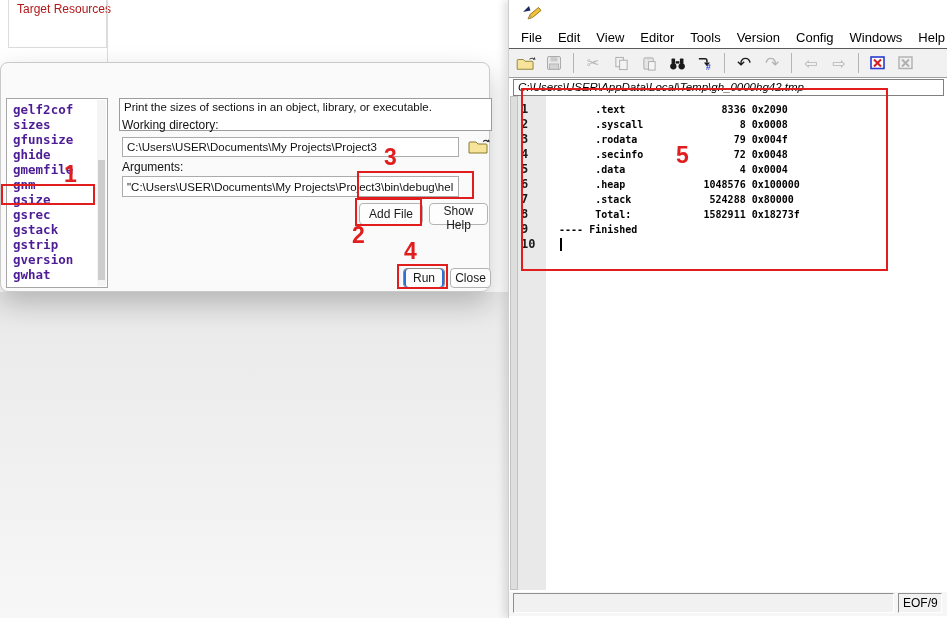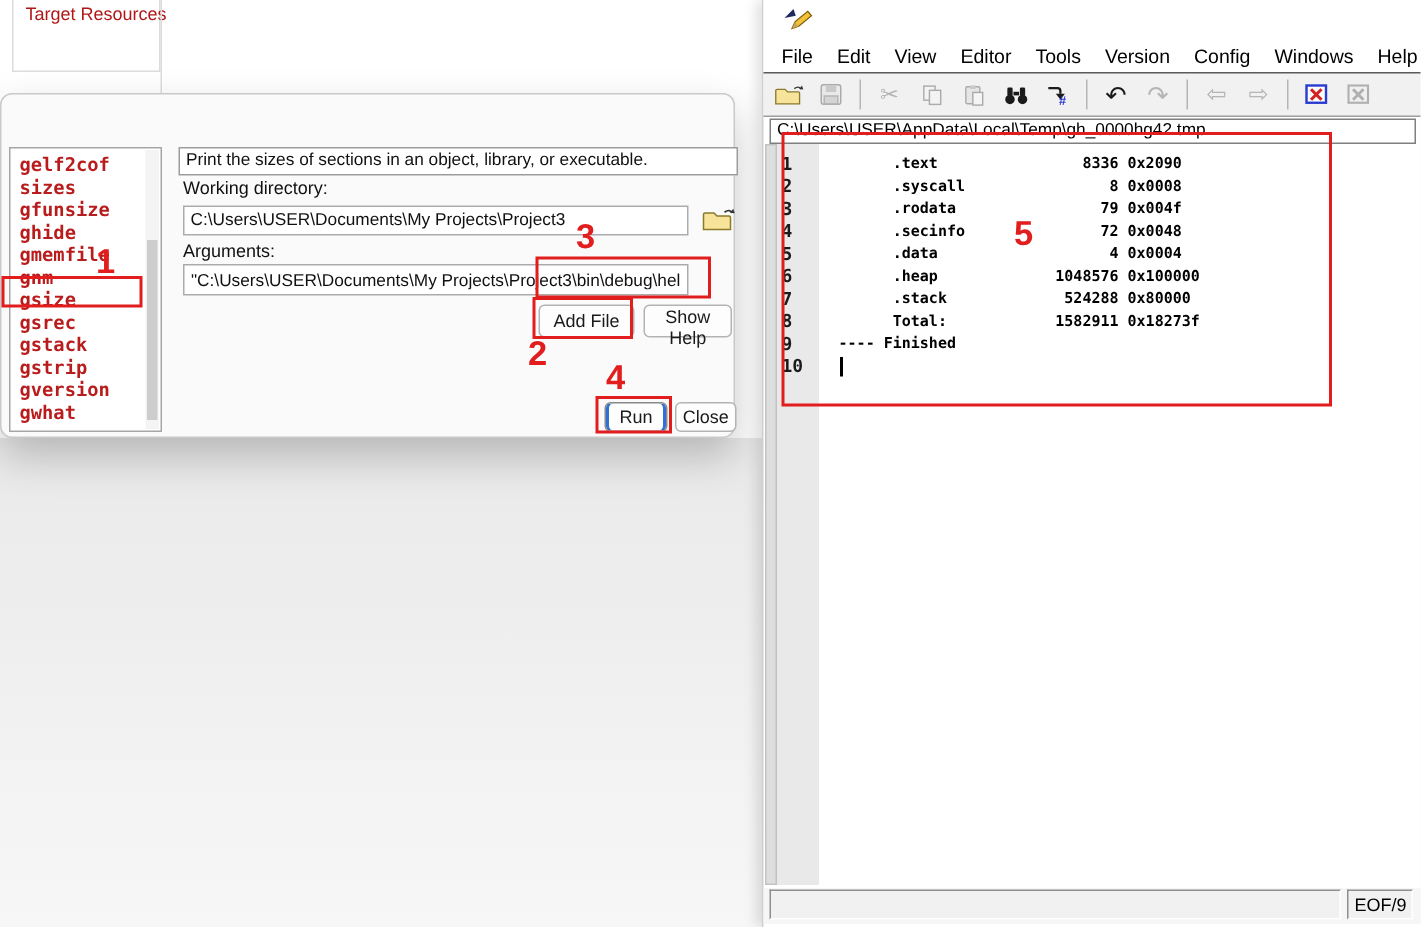--- a/index.html
+++ b/index.html
@@ -21,25 +21,25 @@
     box-shadow:0 12px 28px rgba(0,0,0,.22); }
   .dlg-titlebar { position:absolute; left:0; top:0; right:0; height:33px; }
   .dlg-title { position:absolute; left:34px; top:9px; font-size:13px; color:#8f8f8f; }
   .dlg-icon { position:absolute; left:11px; top:8px; }
   .winctl { position:absolute; top:6px; width:22px; height:20px; display:flex;
     align-items:center; justify-content:center; color:#5f5f5f; font-size:12px; cursor:default; }
   .winctl.max { font-size:11px; }
   .tool-list { position:absolute; left:5px; top:35px; width:102px; height:190px;
     background:#fff; border:1px solid #a6a6a6; overflow:hidden;
     font-family:"DejaVu Sans Mono", monospace; font-weight:bold; font-size:12.5px; }
-  .tool-item { line-height:15px; padding-left:6px; white-space:pre; color:#b91c1c; }
+  .tool-item { line-height:15px; padding-left:6px; white-space:pre; color:#4c1d95; }
   .tool-list .inner { padding-top:3px; }
   .list-scroll { position:absolute; right:1px; top:1px; width:9px; height:186px; background:#f4f4f4; }
   .list-thumb { position:absolute; right:1px; top:60px; width:7px; height:120px; background:#cdcdcd; }
-  .desc-box { position:absolute; left:118px; top:35px; width:373px; height:19px;
+  .desc-box { position:absolute; left:118px; top:35px; width:373px; height:33px;
     background:#fff; border:1px solid #9c9c9c; font-size:11.5px; color:#111;
     padding:2px 4px; white-space:nowrap; overflow:hidden; }
   .fld-label { position:absolute; font-size:12px; color:#111; }
   .txt-input { position:absolute; height:20px; width:337px; left:121px;
     background:#fff; border:1px solid #ababab; font-size:11.5px; color:#111;
     padding:0 4px; font-family:"Liberation Sans", sans-serif; }
   .browse-btn { position:absolute; left:465px; top:73px; width:26px; height:23px;
     background:transparent; border:none; cursor:pointer; }
   .btn { position:absolute; background:#fdfdfd; border:1px solid #b3b3b3; border-radius:4px;
     font-size:12px; color:#1a1a1a; cursor:pointer; font-family:"Liberation Sans", sans-serif; }
@@ -60,21 +60,21 @@
   .menu-item { font-size:13px; color:#000; padding:0 8px; cursor:default; }
   .toolbar { position:absolute; left:0; top:48px; right:0; height:30px; background:#f1f1f1;
     border-top:1px solid #5a5a5a; border-bottom:1px solid #9e9e9e;
     display:flex; align-items:center; gap:6px; padding-left:6px; }
   .ticon { width:22px; height:20px; display:flex; align-items:center; justify-content:center;
     font-size:15px; cursor:pointer; }
   .tsep { width:1px; height:20px; background:#b5b5b5; margin:0 2px; }
   .glyph-dark { color:#1a1a1a; } .glyph-gray { color:#b5b5b5; }
   .pathbar { position:absolute; left:4px; top:79px; width:431px; height:17px;
     background:#fff; border:1px solid #7f7f7f; font-size:11.5px; color:#000;
-    padding:1px 4px; white-space:nowrap; overflow:hidden; }
+    padding:1px 4px; white-space:nowrap; overflow:hidden;font-style:italic; }
   .ed-vscroll { position:absolute; left:1px; top:96px; width:8px; height:494px;
     background:#dedede; border:1px solid #c2c2c2; }
   .gutter { position:absolute; left:9px; top:96px; width:28px; height:494px; background:#e9e9e9;
     font-family:"DejaVu Sans Mono", monospace; font-weight:bold; font-size:12px;
     color:#1a1a1a; padding:6px 0 0 3px; }
   .gutter div { line-height:15px; white-space:pre; }
   .ed-content { position:absolute; left:38px; top:96px; right:2px; height:494px;
     background:#fff; padding-top:6px; font-family:"DejaVu Sans Mono", monospace;
     font-weight:bold; font-size:10px; color:#000; cursor:text; }
   .ed-content div { line-height:15px; white-space:pre; }

